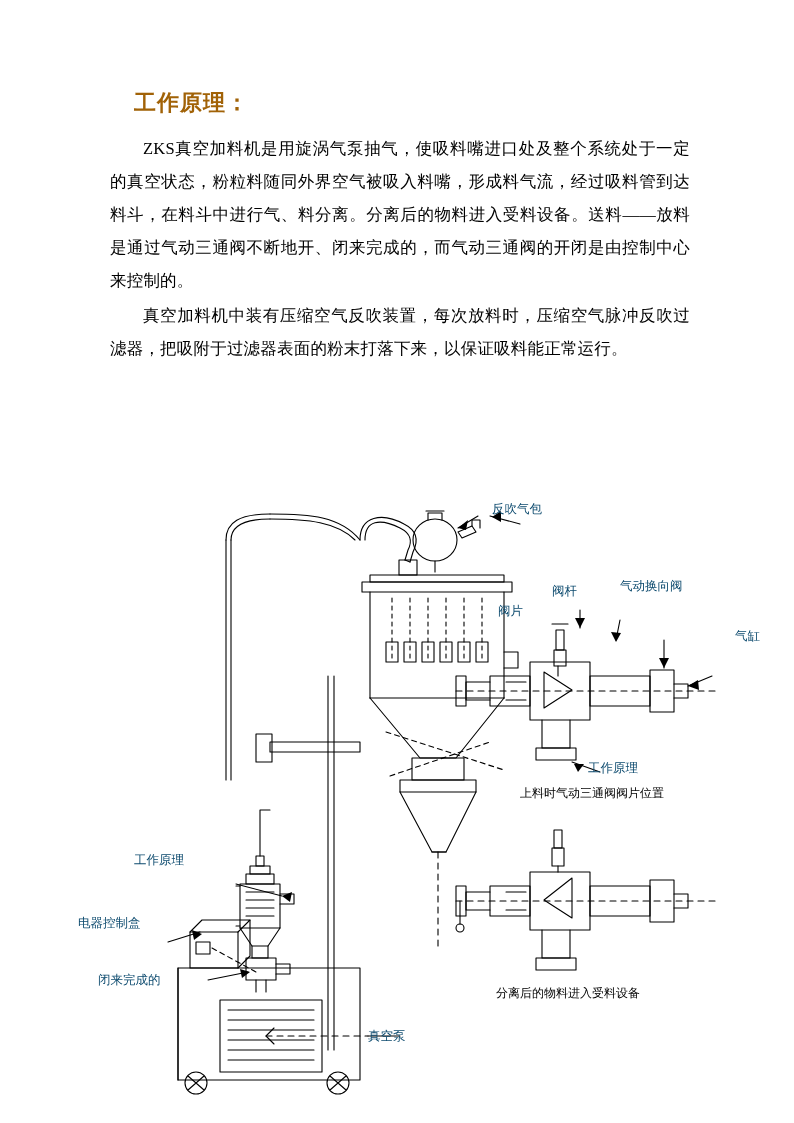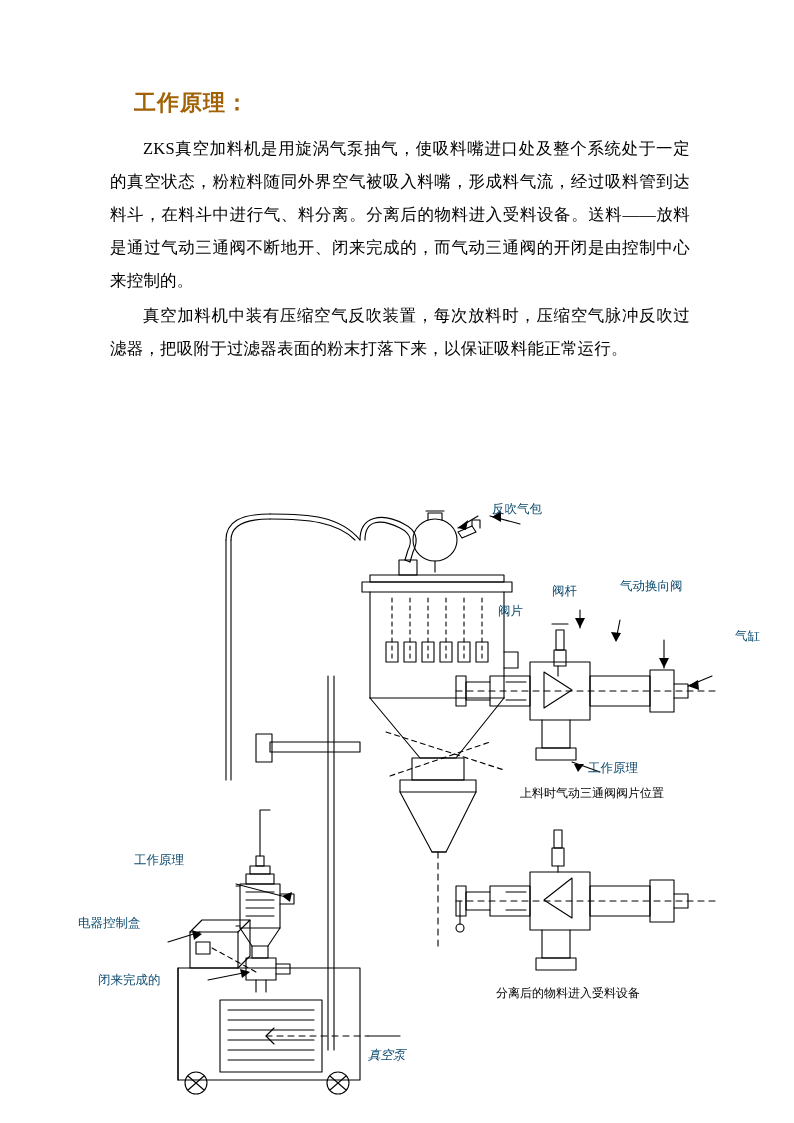--- a/index.html
+++ b/index.html
@@ -261,19 +261,19 @@
 
     <div class="fig-label" style="left:432px; top:21px;">反吹气包</div>
     <div class="fig-label" style="left:438px; top:123px;">阀片</div>
     <div class="fig-label" style="left:492px; top:103px;">阀杆</div>
     <div class="fig-label" style="left:560px; top:98px;">气动换向阀</div>
     <div class="fig-label" style="left:645px; top:148px;margin-left:30px;">气缸</div>
     <div class="fig-label" style="left:528px; top:280px;">工作原理</div>
     <div class="fig-label" style="left:74px; top:372px;">工作原理</div>
     <div class="fig-label" style="left:18px; top:435px;">电器控制盒</div>
     <div class="fig-label" style="left:38px; top:492px;">闭来完成的</div>
-    <div class="fig-label" style="left:308px; top:567px;font-style:italic;">真空泵</div>
+    <div class="fig-label" style="left:308px; top:548px;">真空泵</div>
 
     <div class="fig-caption" style="left:460px; top:305px;">上料时气动三通阀阀片位置</div>
     <div class="fig-caption" style="left:436px; top:505px;">分离后的物料进入受料设备</div>
   </div>
 
 </div>
 
 </body></html>

